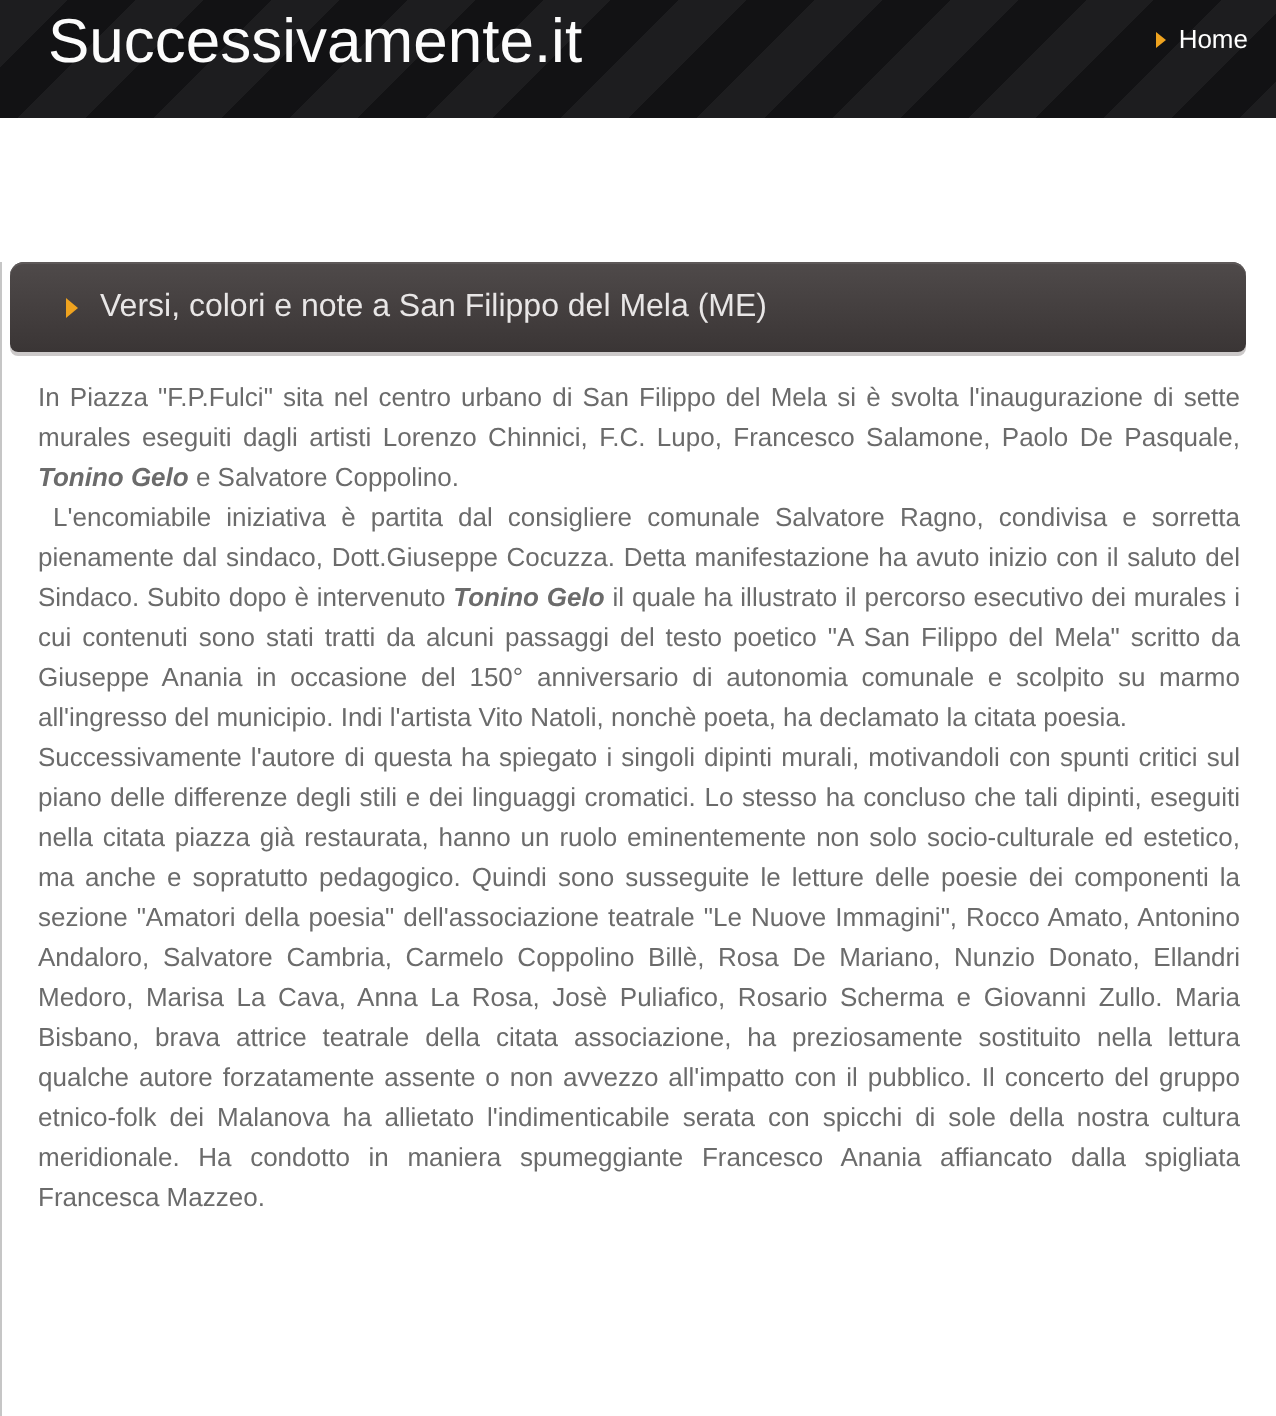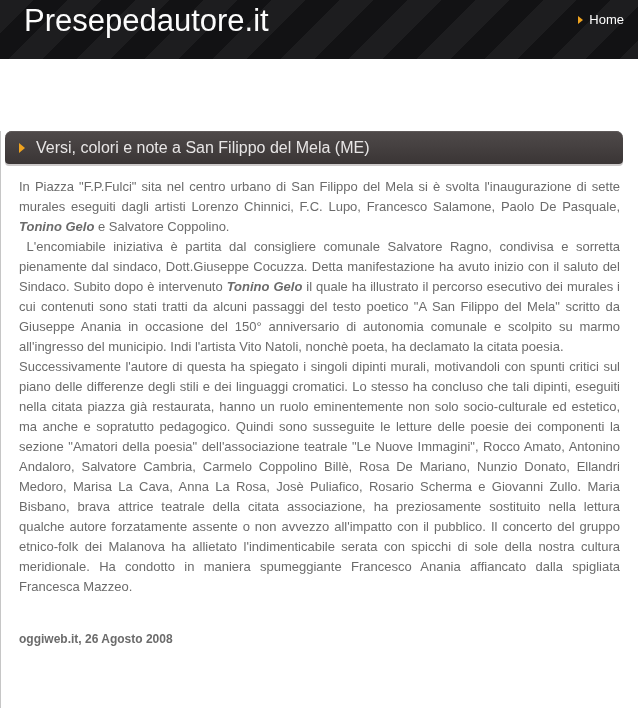--- a/index.html
+++ b/index.html
@@ -45,23 +45,23 @@
   }
   .tri-small { border-width: 4px 0 4px 5px; border-color: transparent transparent transparent #efa31f; }
   .tri-title { border-width: 5px 0 5px 6px; border-color: transparent transparent transparent #efa31f; }
   
   .page-body {
     border-left: 1px solid #c6c6c6;
     height: 649px;
   }
   .section-bar {
     display: flex; align-items: center; gap: 11px;
-    height: 33px;
+    height: 45px;
     margin: 72px 15px 0 4px;
-    padding-left: 14px;
+    padding-left: 28px;
     background: linear-gradient(180deg, #4f4a4a 0%, #3a3535 100%);
     border-radius: 7px 7px 4px 4px;
     box-shadow: 0 2px 0 #ccc9c9, inset 0 1px 0 #5e5959;
     color: #e8e6e6;
     font-size: 16px;
     cursor: pointer;
   }
   .content {
     padding: 13px 18px 0 18px;
     color: #6b6b6b;
@@ -77,21 +77,21 @@
     font-weight: bold;
     font-size: 12px;
     text-align: left;
   }
   strong { font-weight: bold; font-style: italic; }
 </style>
 </head>
 <body>
 
 <header class="site-header">
-  <h1 class="site-title">Presepedautore.it</h1>
+  <h1 class="site-title">Successivamente.it</h1>
   <a class="home-link">
     <span class="tri tri-small"></span>
     <span>Home</span>
   </a>
 </header>
 
 <div class="page-body">
 
   <div class="section-bar">
     <span class="tri tri-title"></span>
@@ -99,16 +99,15 @@
   </div>
 
   <div class="content">
 
     <p class="p1"><span>In Piazza "F.P.Fulci" sita nel centro urbano di San Filippo del Mela si è svolta l'inaugurazione di sette murales eseguiti dagli artisti Lorenzo Chinnici, F.C. Lupo, Francesco Salamone, Paolo De Pasquale, </span><strong>Tonino Gelo</strong><span> e Salvatore Coppolino.</span></p>
 
     <p class="p2"><span>&nbsp;L'encomiabile iniziativa è partita dal consigliere comunale Salvatore Ragno, condivisa e sorretta pienamente dal sindaco, Dott.Giuseppe Cocuzza. Detta manifestazione ha avuto inizio con il saluto del Sindaco. Subito dopo è intervenuto </span><strong>Tonino Gelo</strong><span> il quale ha illustrato il percorso esecutivo dei murales i cui contenuti sono stati tratti da alcuni passaggi del testo poetico "A San Filippo del Mela" scritto da Giuseppe Anania in occasione del 150° anniversario di autonomia comunale e scolpito su marmo all'ingresso del municipio. Indi l'artista Vito Natoli, nonchè poeta, ha declamato la citata poesia.</span></p>
 
     <p class="p3"><span>Successivamente l'autore di questa ha spiegato i singoli dipinti murali, motivandoli con spunti critici sul piano delle differenze degli stili e dei linguaggi cromatici. Lo stesso ha concluso che tali dipinti, eseguiti nella citata piazza già restaurata, hanno un ruolo eminentemente non solo socio-culturale ed estetico, ma anche e sopratutto pedagogico. Quindi sono susseguite le letture delle poesie dei componenti la sezione "Amatori della poesia" dell'associazione teatrale "Le Nuove Immagini", Rocco Amato, Antonino Andaloro, Salvatore Cambria, Carmelo Coppolino Billè, Rosa De Mariano, Nunzio Donato, Ellandri Medoro, Marisa La Cava, Anna La Rosa, Josè Puliafico, Rosario Scherma e Giovanni Zullo. Maria Bisbano, brava attrice teatrale della citata associazione, ha preziosamente sostituito nella lettura qualche autore forzatamente assente o non avvezzo all'impatto con il pubblico. Il concerto del gruppo etnico-folk dei Malanova ha allietato l'indimenticabile serata con spicchi di sole della nostra cultura meridionale. Ha condotto in maniera spumeggiante Francesco Anania affiancato dalla spigliata Francesca Mazzeo.</span></p>
 
-    <p class="source">oggiweb.it, 26 Agosto 2008</p>
 
   </div>
 </div>
 
 </body></html>

